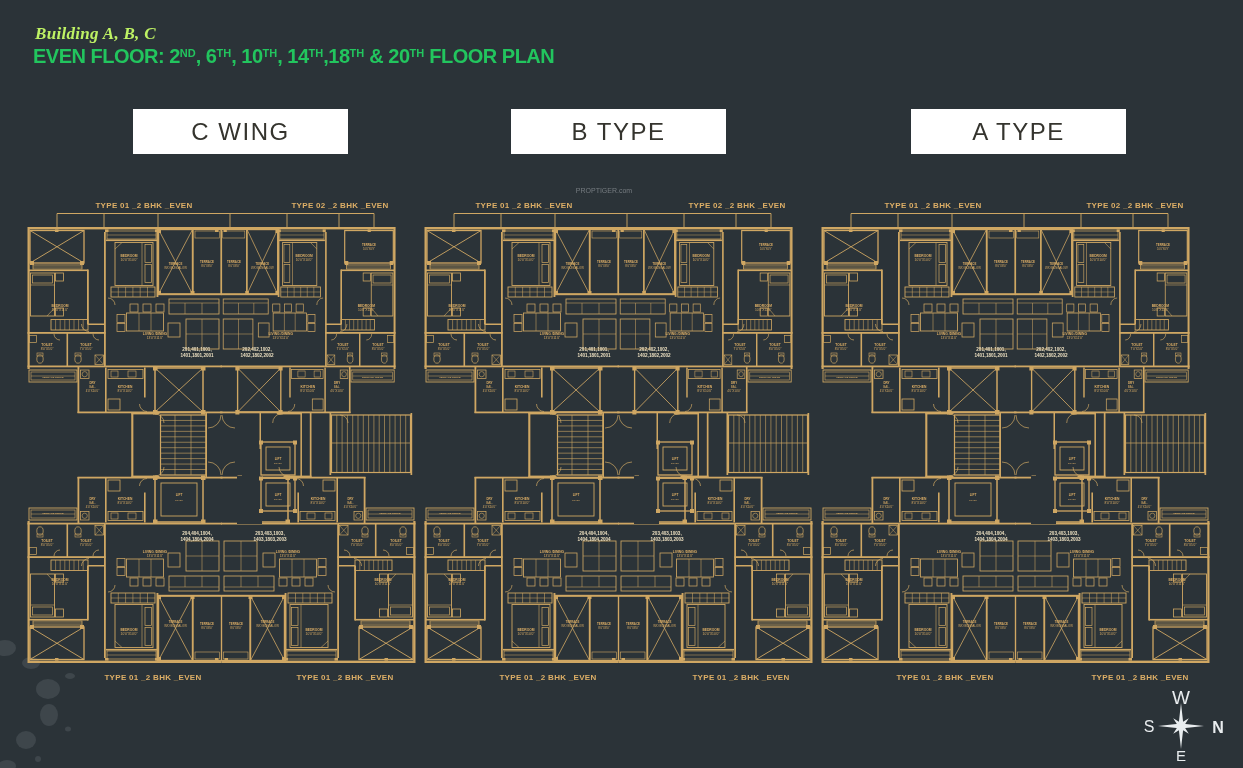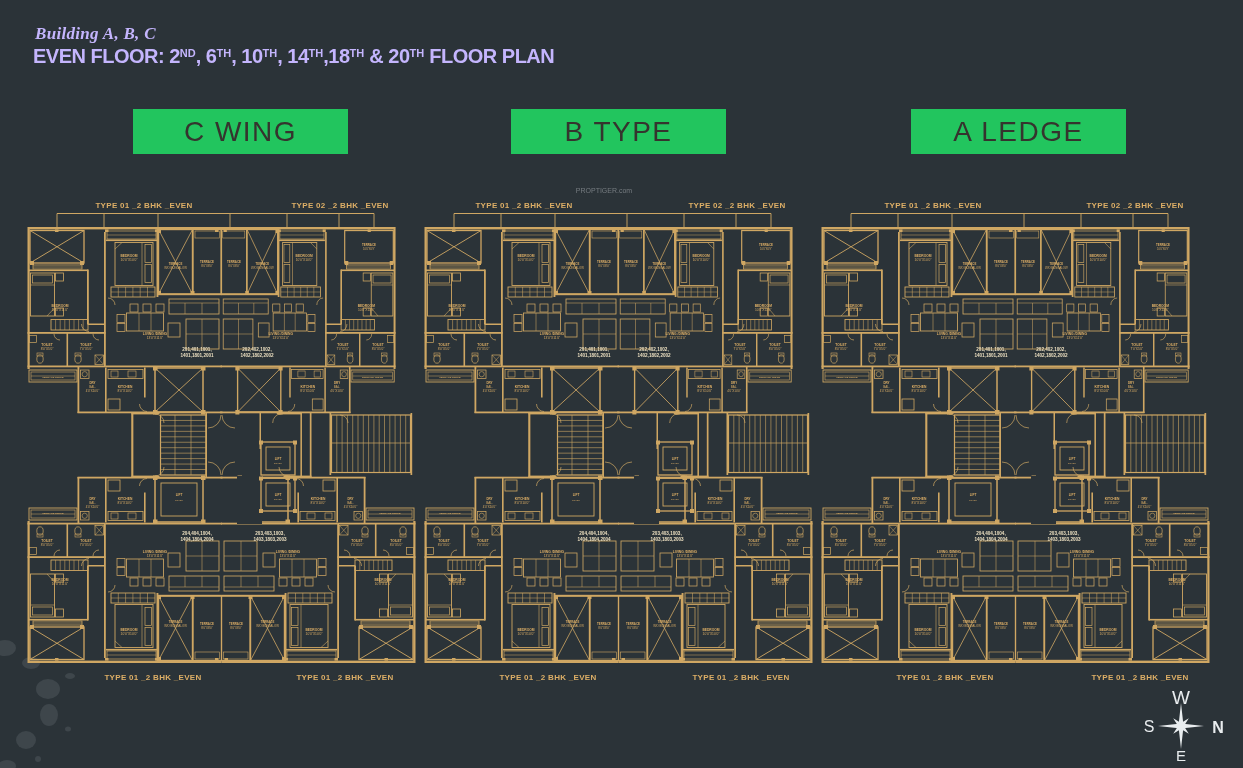--- a/index.html
+++ b/index.html
@@ -1,25 +1,25 @@
 <!DOCTYPE html>
 <html><head><meta charset="utf-8"><style>
 *{margin:0;padding:0;box-sizing:border-box}
 html,body{width:1243px;height:768px;background:#2b3338;overflow:hidden;position:relative;font-family:"Liberation Sans",sans-serif}
-.t1{position:absolute;left:35px;top:24px;color:#c4b5fd;font-family:"Liberation Serif",serif;font-style:italic;font-weight:bold;font-size:17px;letter-spacing:0.3px}
-.t2{position:absolute;left:33px;top:45px;color:#c4b5fd;font-weight:bold;font-size:20px;letter-spacing:-0.5px}
+.t1{position:absolute;left:35px;top:24px;color:#bef264;font-family:"Liberation Serif",serif;font-style:italic;font-weight:bold;font-size:17px;letter-spacing:0.3px}
+.t2{position:absolute;left:33px;top:45px;color:#22c55e;font-weight:bold;font-size:20px;letter-spacing:-0.5px}
 .t2 sup{font-size:11px;vertical-align:6px;letter-spacing:0}
-.wb{position:absolute;top:109px;width:215px;height:45px;background:#22c55e;color:#35342e;font-size:28px;letter-spacing:1.5px;display:flex;align-items:center;justify-content:center}
+.wb{position:absolute;top:109px;width:215px;height:45px;background:#ffffff;color:#35342e;font-size:24px;letter-spacing:1.5px;display:flex;align-items:center;justify-content:center}
 svg.main{position:absolute;left:0;top:0}
 </style></head><body>
 <div class="t1">Building A, B, C</div>
 <div class="t2">EVEN FLOOR: 2<sup>ND</sup>, 6<sup>TH</sup>, 10<sup>TH</sup>, 14<sup>TH</sup>,18<sup>TH</sup> &amp; 20<sup>TH</sup> FLOOR PLAN</div>
 <div class="wb" style="left:133px">C WING</div>
 <div class="wb" style="left:511px">B TYPE</div>
-<div class="wb" style="left:911px">A LEDGE</div>
+<div class="wb" style="left:911px">A TYPE</div>
 <svg class="main" width="1243" height="768" viewBox="0 0 1243 768">
 <defs>
 <g id="q">
         <rect x="1" y="0" width="193.5" height="2.4" fill="#cfa763"></rect>
         <rect x="0.5" y="0" width="2.2" height="142" fill="#cfa763"></rect>
         <rect x="28" y="2.4" width="3.5" height="2.6" fill="#cfa763"></rect>
         <rect x="78" y="2.4" width="3.5" height="2.6" fill="#cfa763"></rect>
         <rect x="128" y="2.4" width="3.5" height="2.6" fill="#cfa763"></rect>
         <rect x="188" y="2.4" width="3.5" height="2.6" fill="#cfa763"></rect>
         <rect x="3" y="3.5" width="54" height="32.5" fill="none" stroke="#cfa763" stroke-width="1.3"></rect>

